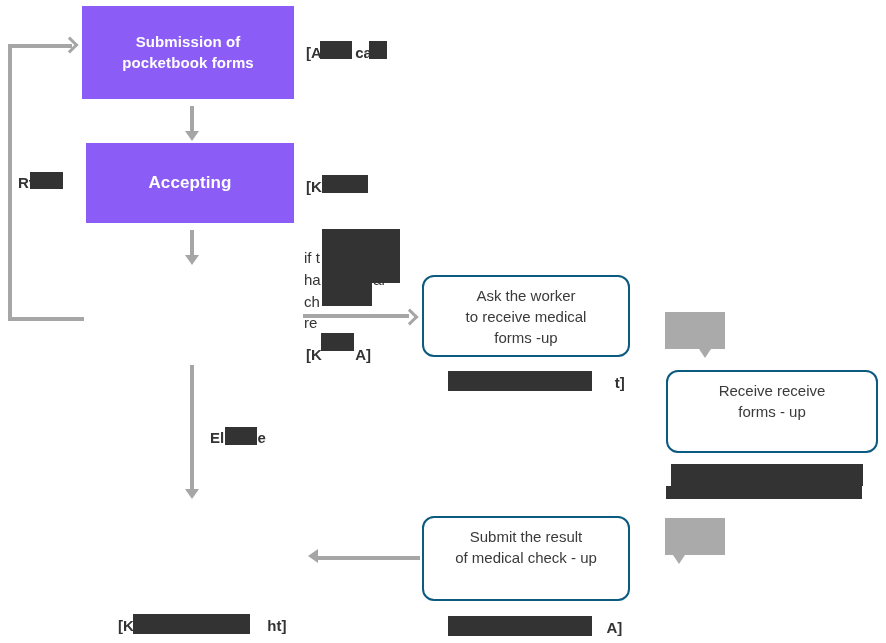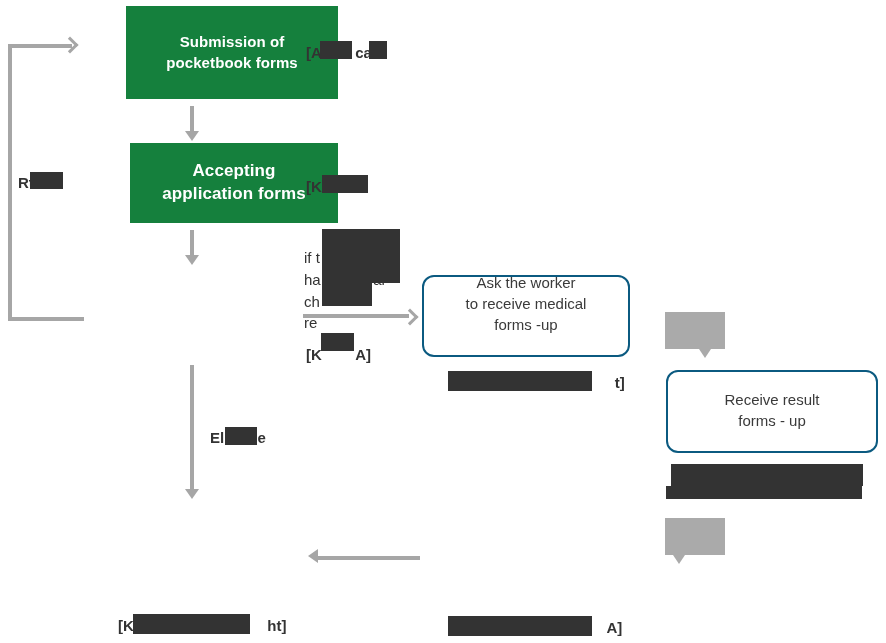--- a/index.html
+++ b/index.html
@@ -14,51 +14,50 @@
     position: relative;
     width: 886px;
     height: 643px;
     background: #ffffff;
     overflow: hidden;
   }
 
   
   .proc-box {
     position: absolute;
-    background: #15803d;
+    background: #8b5cf6;
     color: #ffffff;
     display: flex;
     align-items: center;
     justify-content: center;
     text-align: center;
     font-size: 15px;
     line-height: 1.35;
     font-weight: 600;
     letter-spacing: .1px;
     box-sizing: border-box;
     padding: 4px 19px;
-    margin-left: 44px;
   }
   .proc-box.lg { font-size: 17px; }
 
   
   .round-box {
     position: absolute;
     background: #ffffff;
     border: 2px solid #0b5a80;
     border-radius: 12px;
     color: #3a3a3a;
     display: flex;
-    align-items: flex-end;
+    align-items: flex-start;
     justify-content: center;
     text-align: center;
     font-size: 15px;
     line-height: 1.4;
     box-sizing: border-box;
-    padding: 20px 8px;
+    padding: 8px 8px;
   }
 
   
   .callout {
     position: absolute;
     background: #aaaaaa;
   }
   .callout .tail {
     position: absolute;
     width: 0;
@@ -150,21 +149,20 @@
   </div>
   <div class="redact" style="left:320px; top:41px; width:32px; height:18px;"></div>
   <div class="redact" style="left:369px; top:41px; width:18px; height:18px;"></div>
 
   <div class="line-v" style="left:190px; top:106px; height:27px;"></div>
   <div class="arrow down" style="left:185px; top:131px;"></div>
 
   <div class="proc-box lg" style="left:86px; top:143px; width:208px; height:80px;">
     <div>
       <span>Accepting</span><br>
-      <span>application forms</span>
     </div>
   </div>
 
   <div class="caption bold" style="left:306px; top:176px;">
     <span>[K</span><span style="visibility:hidden">xxxxxx</span>
   </div>
   <div class="redact" style="left:322px; top:175px; width:46px; height:18px;"></div>
 
   <div class="line-v" style="left:190px; top:230px; height:27px;"></div>
   <div class="arrow down" style="left:185px; top:255px;"></div>
@@ -216,34 +214,40 @@
     <span style="visibility:hidden">xxxxxxxxxxxxxxxxxxxx</span><span>t]</span>
   </div>
   <div class="redact" style="left:448px; top:371px; width:144px; height:20px;"></div>
 
   <div class="callout tail-right" style="left:665px; top:312px; width:60px; height:37px;">
     <div class="tail"></div>
   </div>
 
   <div class="round-box" style="left:666px; top:370px; width:212px; height:83px;">
     <div>
-      <span>Receive result</span><br>
+      <span>Receive receive</span><br>
       <span>forms - up</span>
     </div>
   </div>
 
   <div class="caption bold" style="left:666px; top:481px;">
     <span>s</span><span style="visibility:hidden">xxxxxxxxxxxxxxxxxxxxxxxxxx</span>
   </div>
   <div class="redact" style="left:671px; top:464px; width:192px; height:22px;"></div>
   <div class="redact" style="left:666px; top:486px; width:196px; height:13px;"></div>
 
   <div class="callout tail-left" style="left:665px; top:518px; width:60px; height:37px;">
     <div class="tail"></div>
   </div>
 
+  <div class="round-box" style="left:422px; top:516px; width:208px; height:85px;">
+    <div>
+      <span>Submit the result</span><br>
+      <span>of medical check - up</span>
+    </div>
+  </div>
 
   <div class="caption bold" style="left:448px; top:617px;">
     <span style="visibility:hidden">xxxxxxxxxxxxxxxxxxx</span><span>A]</span>
   </div>
   <div class="redact" style="left:448px; top:616px; width:144px; height:20px;"></div>
 
 </div>
 
 </body></html>

